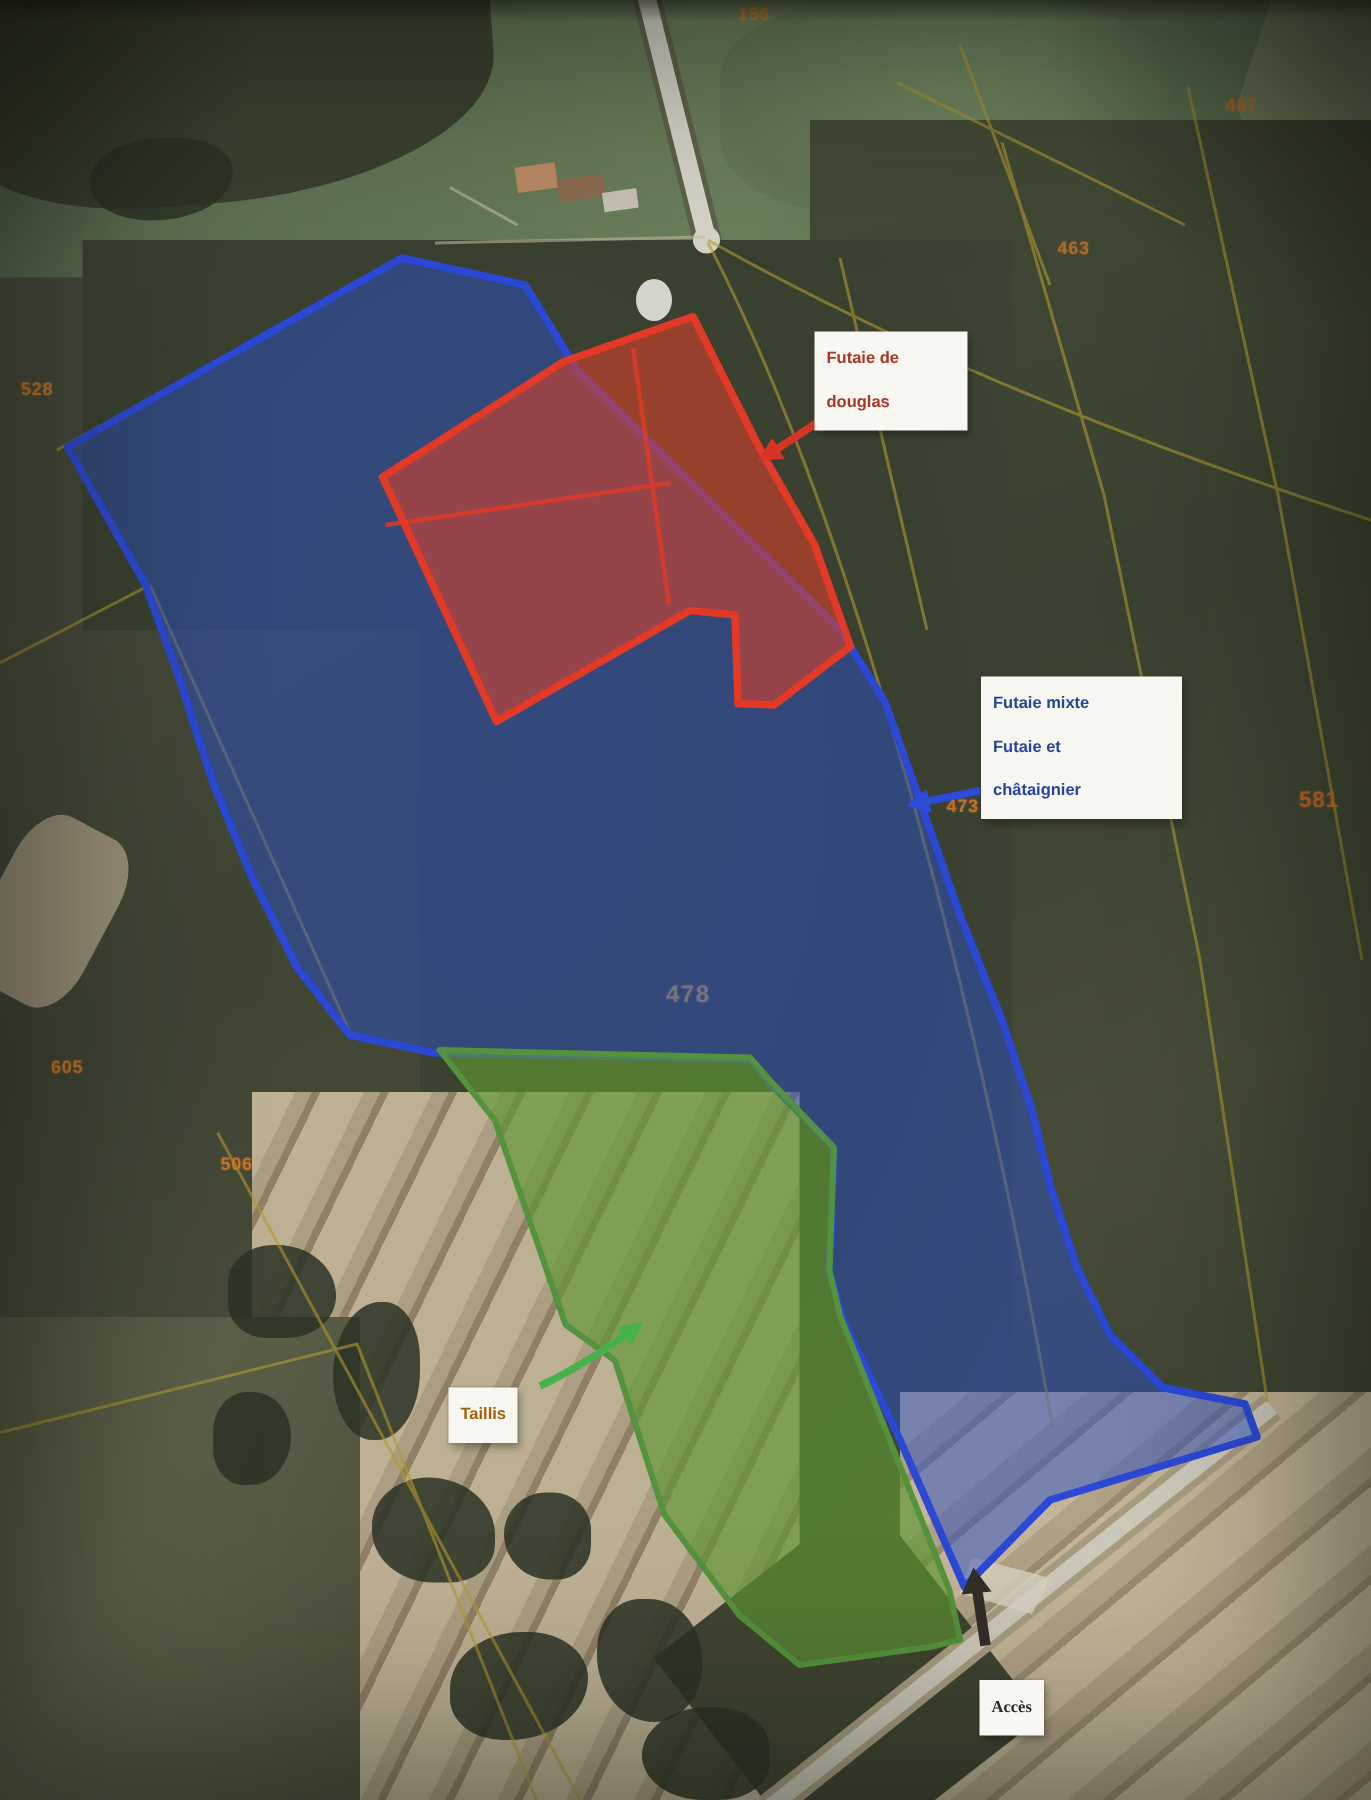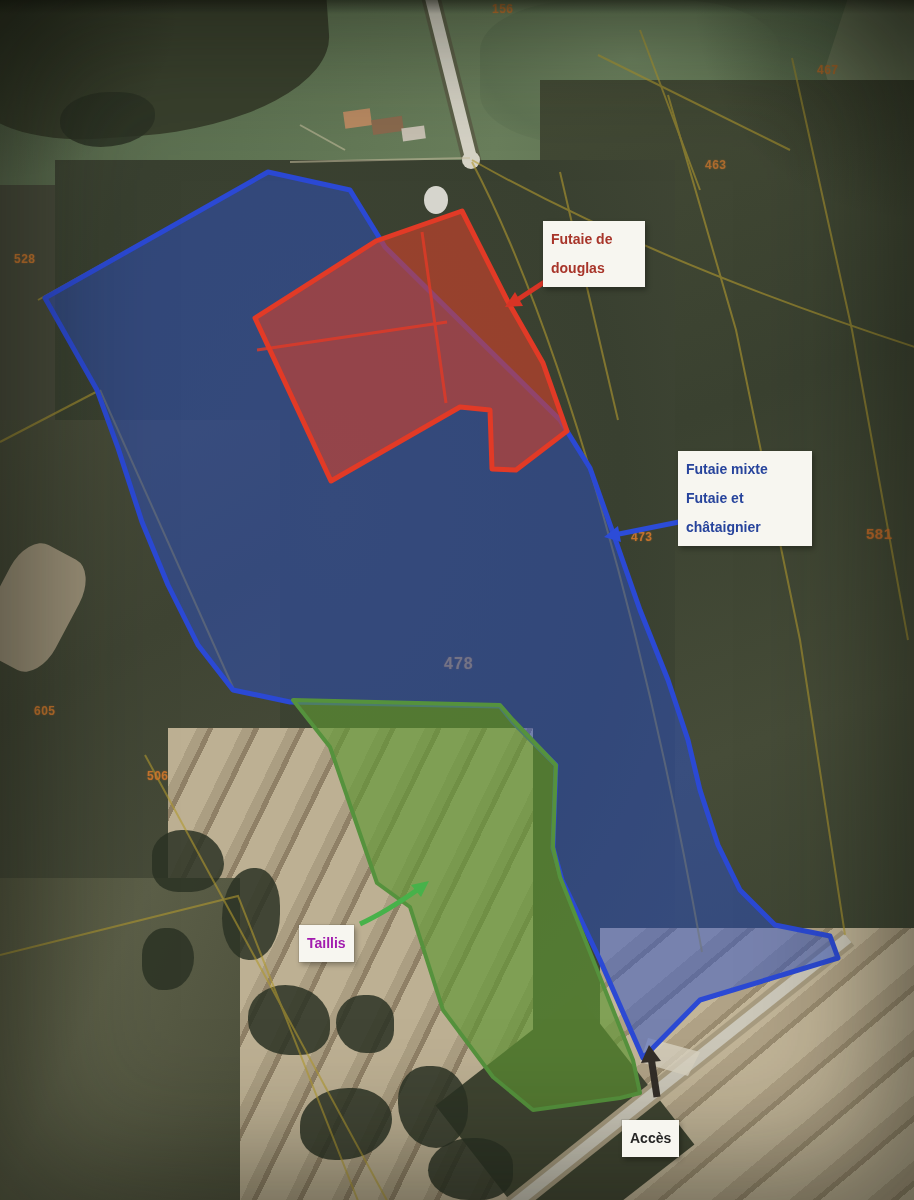--- a/index.html
+++ b/index.html
@@ -14,24 +14,24 @@
               text-shadow:0 0 2px rgba(205,120,45,.55);}
   .overlay-svg{z-index:5;}
   .vignette{position:absolute;inset:0;z-index:6;pointer-events:none;
     box-shadow:inset 0 0 130px 25px rgba(18,20,12,.55);
     background:
       linear-gradient(180deg,rgba(10,12,6,.5) 0,rgba(10,12,6,0) 14px),
       radial-gradient(circle at 0% 0%,rgba(10,12,6,.45) 0,rgba(10,12,6,0) 180px),
       radial-gradient(circle at 100% 0%,rgba(10,12,6,.5) 0,rgba(10,12,6,0) 220px);}
   .map-label{position:absolute;z-index:7;background:#f7f6f0;
     box-shadow:0 0 0 1px rgba(60,60,50,.12),2px 3px 5px rgba(0,0,0,.3);
-    padding:4px 8px;font-weight:bold;font-size:14px;line-height:29px;}
+    padding:4px 8px;font-weight:bold;font-size:11px;line-height:29px;}
   .t-red{color:#a8352a;}
   .t-blue{color:#27449c;}
-  .t-green{color:#a21caf;}
+  .t-green{color:#a16207;}
   .t-black{color:#262626;}
 </style>
 </head>
 <body>
 
 <div class="canvas">
 
   <div class="patch" style="left:0;top:0;width:914px;height:185px;
        background:linear-gradient(100deg,#57674c 0%,#5f7453 28%,#6a7f5c 55%,#5d7051 78%,#67805e 100%);"></div>
   <div class="patch" style="left:-30px;top:-25px;width:360px;height:160px;background:#39402d;
@@ -142,27 +142,27 @@
     </g>
   </svg>
 
   <div class="vignette"></div>
 
   <div class="map-label t-red" style="left:543px;top:221px;width:86px;">
     <div>Futaie de</div>
     <div>douglas</div>
   </div>
 
-  <div class="map-label t-blue" style="left:678px;top:451px;width:118px;">
+  <div class="map-label t-blue" style="left:654px;top:451px;width:118px;">
     <div>Futaie mixte</div>
     <div>Futaie et</div>
     <div>châtaignier</div>
   </div>
 
   <div class="map-label t-green" style="left:299px;top:925px;">
     <div>Taillis</div>
   </div>
 
-  <div class="map-label t-black" style="left:622px;top:1120px;">
+  <div class="map-label t-black" style="left:653px;top:1120px;font-family:Liberation Serif, serif;">
     <div>Accès</div>
   </div>
 
 </div>
 
 </body></html>

